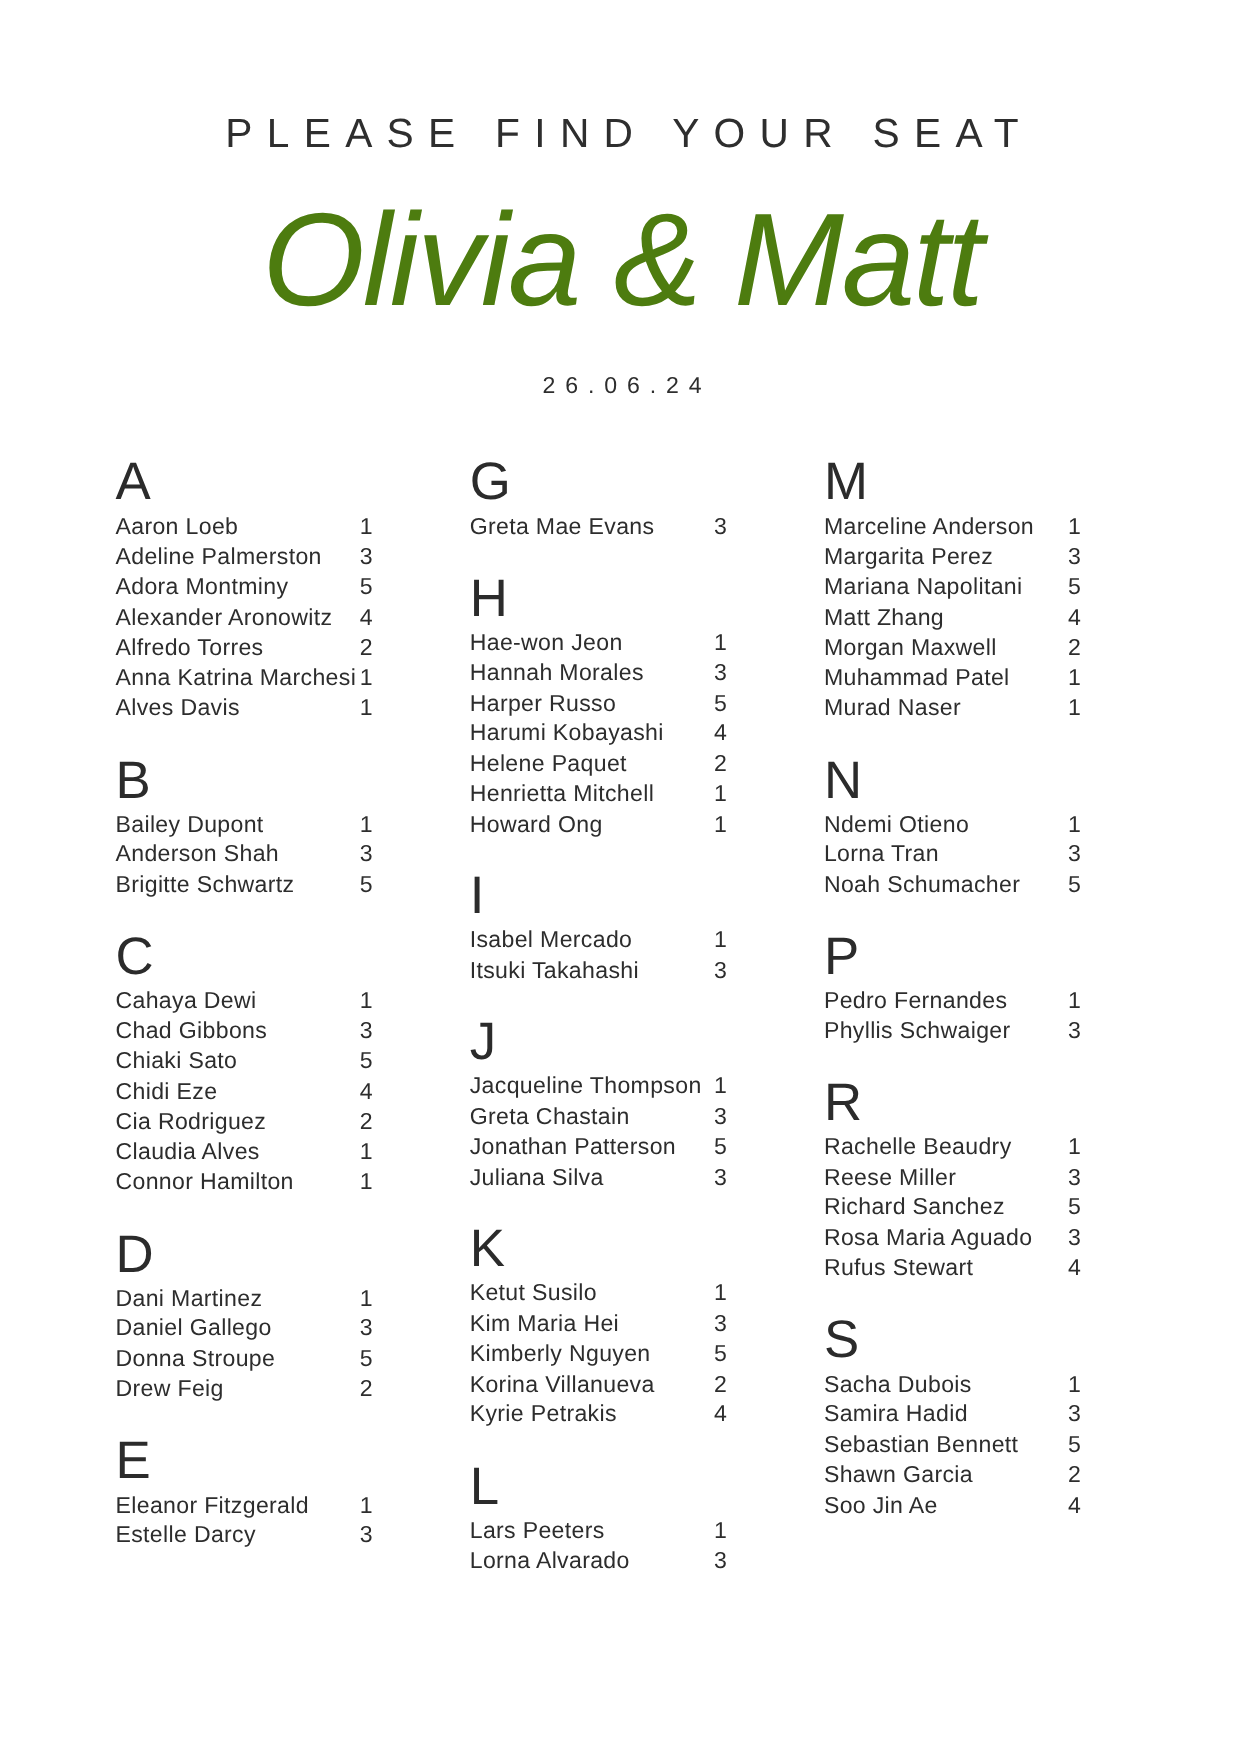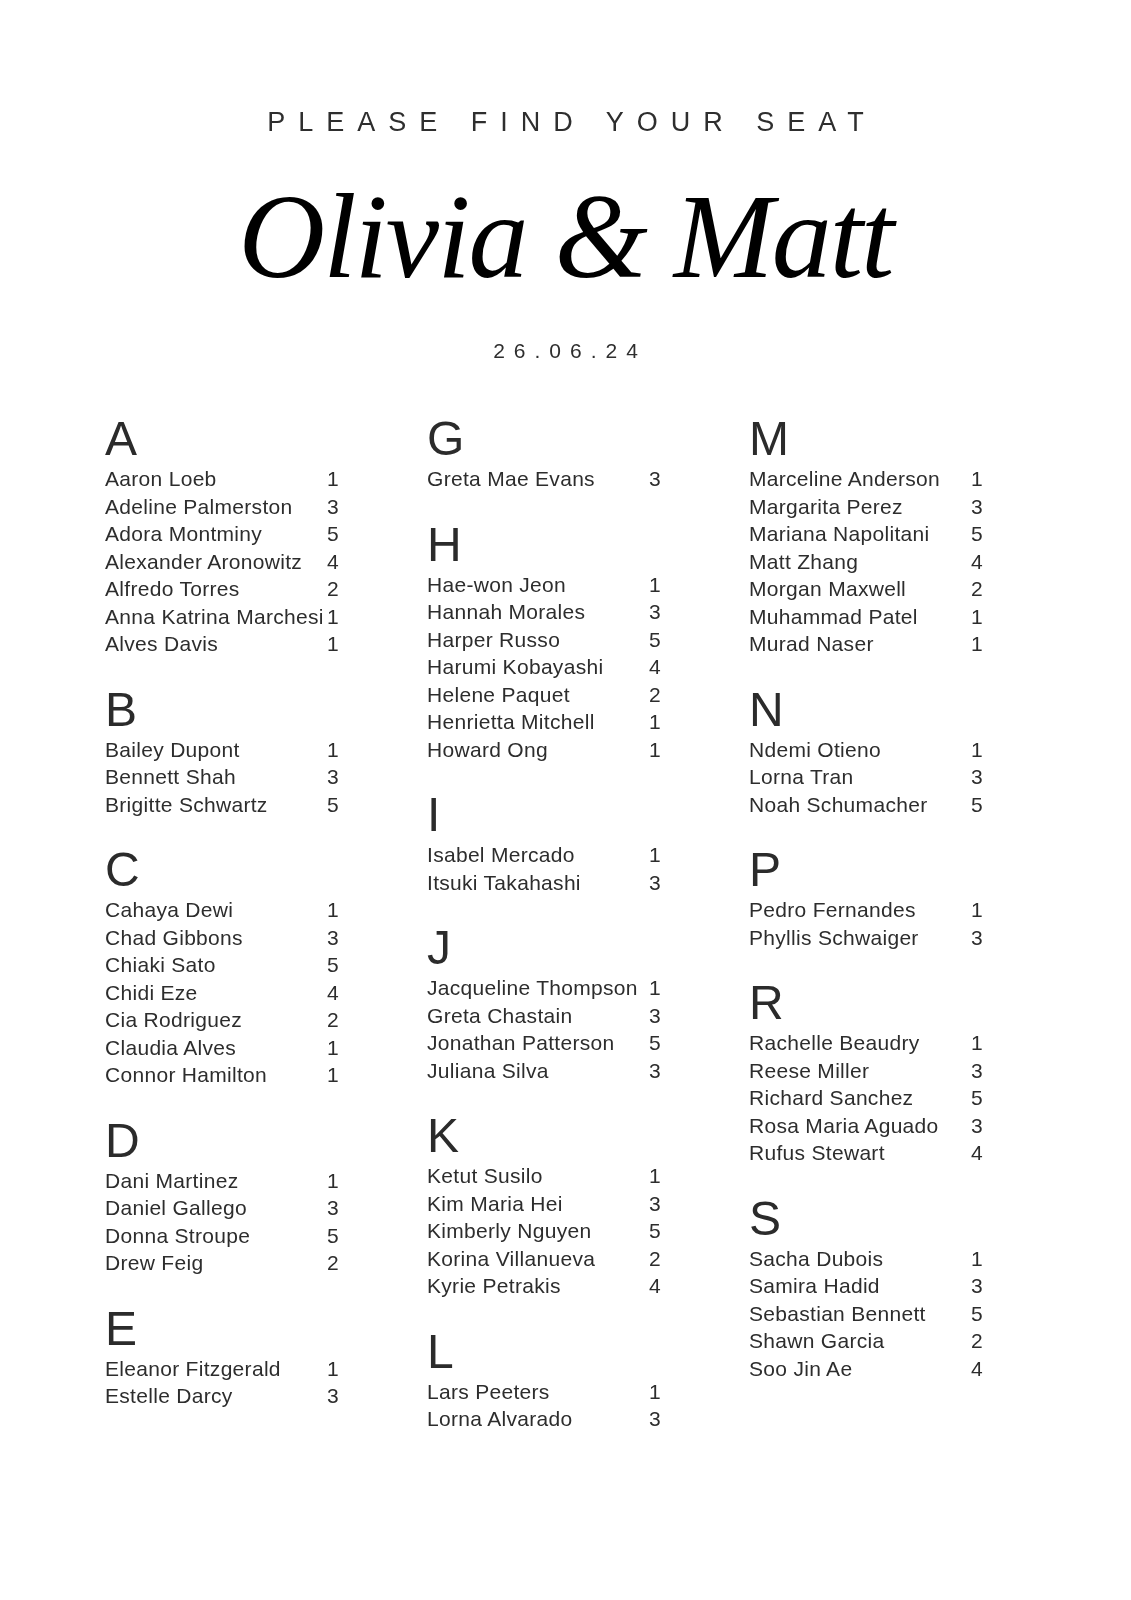--- a/index.html
+++ b/index.html
@@ -11,35 +11,35 @@
     width: 1131px;
     height: 1600px;
     background: #ffffff;
     overflow: hidden;
     margin: 0 auto;
   }
 
   .chart-header { text-align: center; padding-top: 105px; }
 
   .eyebrow {
-    font-size: 27px;
+    font-size: 37px;
     line-height: 34px;
     letter-spacing: 13px;
     text-indent: 13px;
     font-weight: 400;
     color: #2e2e2e;
   }
 
   .couple {
-    font-family: Liberation Serif, serif;
+    font-family: Liberation Sans, sans-serif;
     font-style: italic;
     font-size: 120px;
     line-height: 195px;
     font-weight: 400;
-    color: #000000;
+    color: #4d7c0f;
     white-space: nowrap;
     letter-spacing: -2px;
   }
 
   .date {
     font-size: 21px;
     line-height: 34px;
     letter-spacing: 9px;
     text-indent: 9px;
     color: #2e2e2e;
@@ -128,21 +128,21 @@
           </div>
   </section>
         <section class="letter-section">
     <h2 class="letter">B</h2>
     <div class="rows">
             <div class="guest-row">
     <span class="guest-name">Bailey Dupont</span>
     <span class="guest-table">1</span>
   </div>
             <div class="guest-row">
-    <span class="guest-name">Bennett Shah</span>
+    <span class="guest-name">Anderson Shah</span>
     <span class="guest-table">3</span>
   </div>
             <div class="guest-row">
     <span class="guest-name">Brigitte Schwartz</span>
     <span class="guest-table">5</span>
   </div>
           </div>
   </section>
         <section class="letter-section">
     <h2 class="letter">C</h2>

